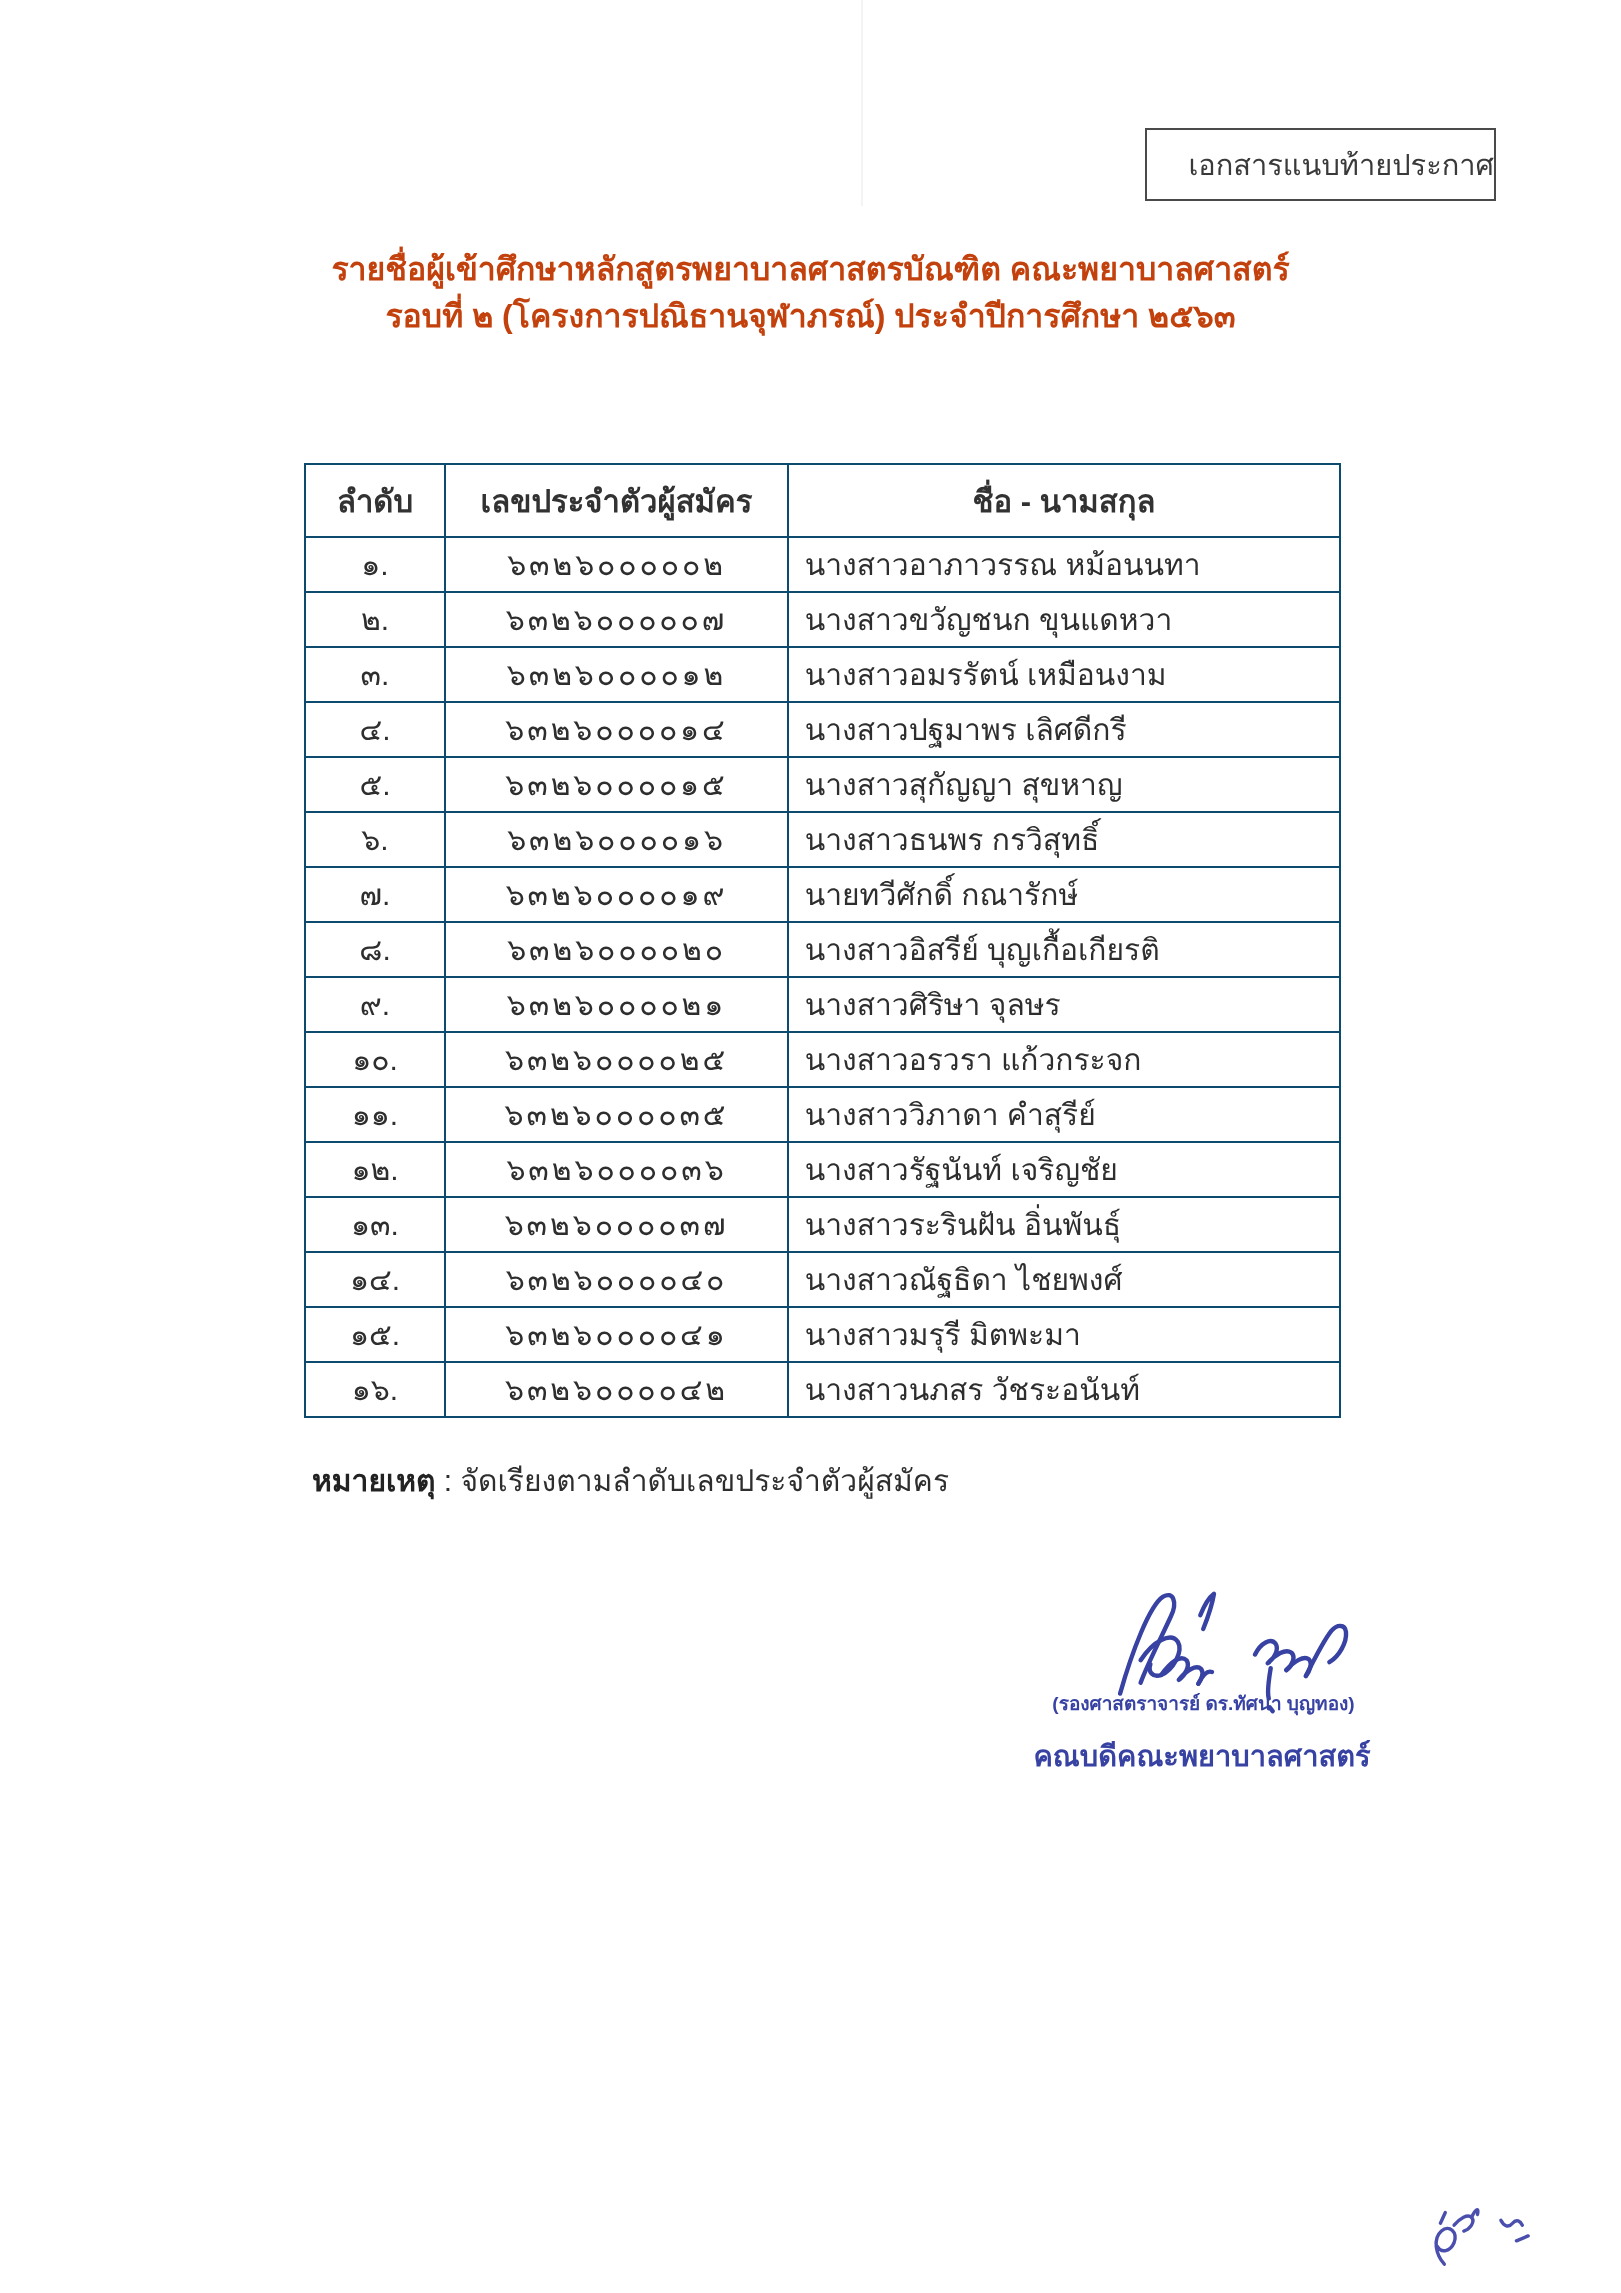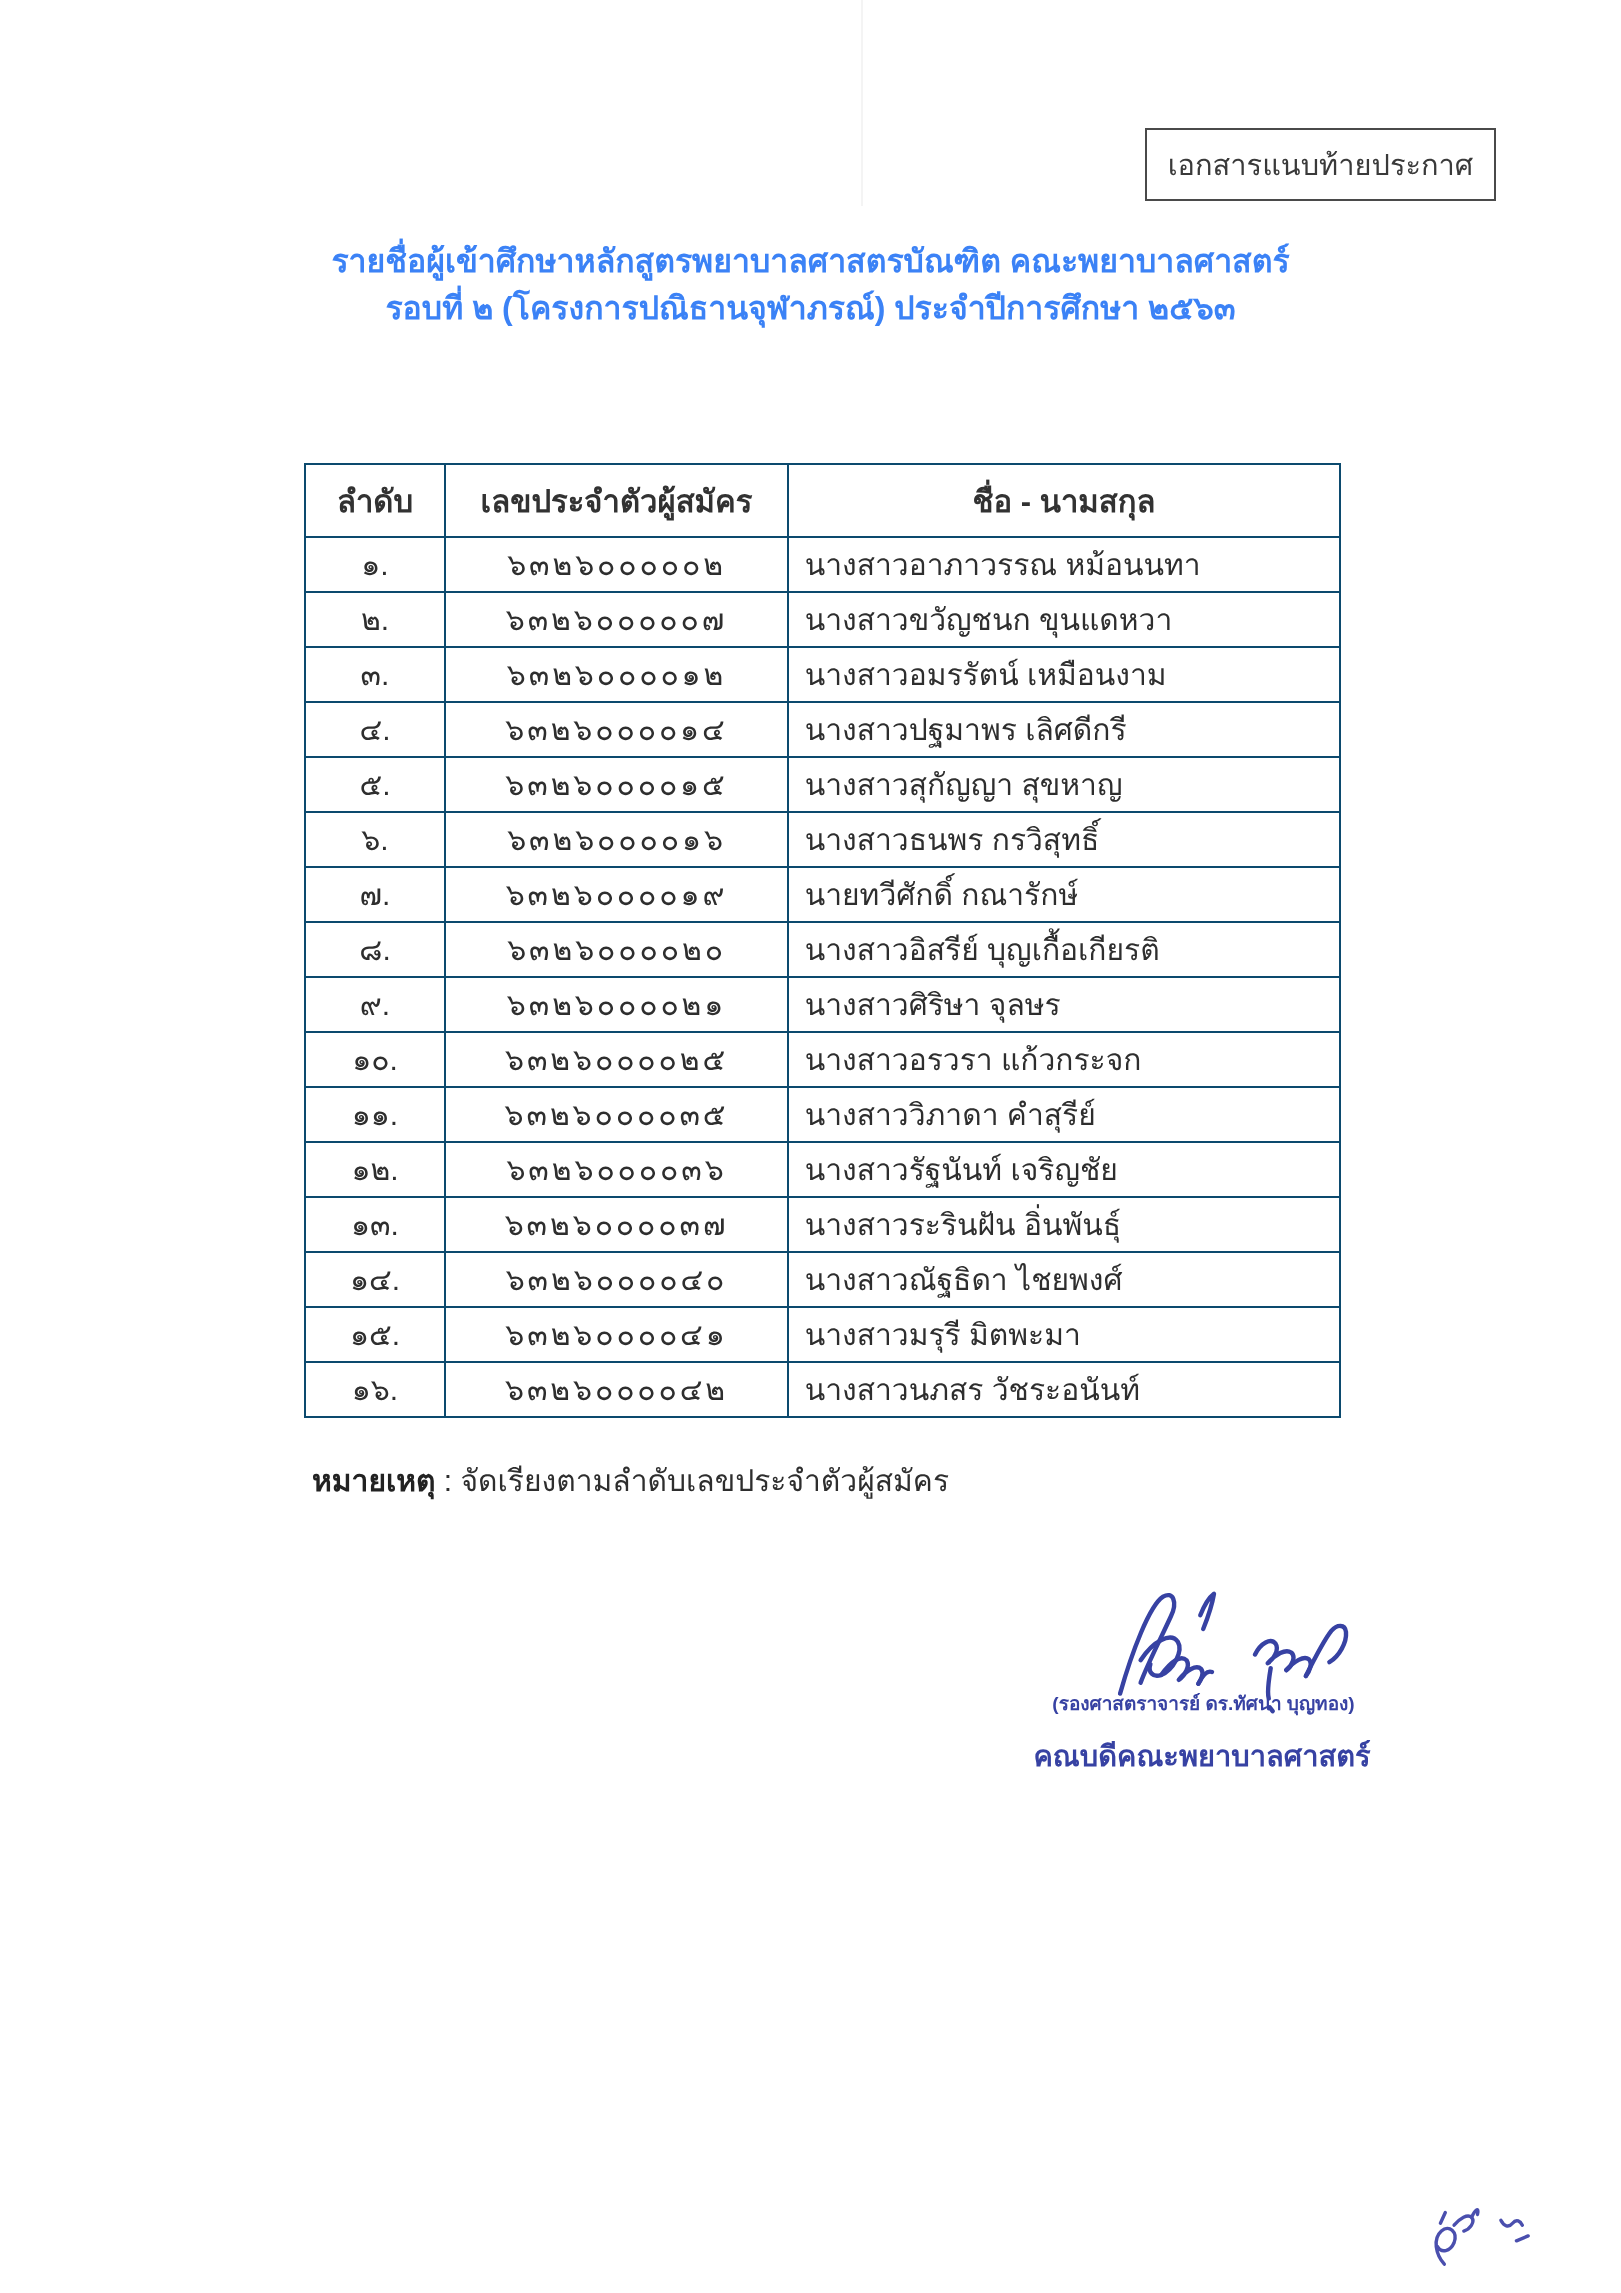--- a/index.html
+++ b/index.html
@@ -9,28 +9,28 @@
     margin:0 auto;
     background:#ffffff;
     font-family:"Liberation Sans","DejaVu Sans",sans-serif;
     color:#2d2d2d;
     overflow:hidden;
   }
   
   .attach-box{
     position:absolute;left:1145px;top:128px;width:351px;height:73px;
     border:2px solid #4a4a4a;
-    display:flex;align-items:center;justify-content:center;
+    display:flex;align-items:center;justify-content:flex-end;
     box-sizing:border-box;
   }
   .attach-box span{font-size:29px;color:#3a3a3a;}
   
   .title-block{
-    position:absolute;left:0;top:238px;width:100%;
-    text-align:center;font-weight:bold;color:#3b82f6;
+    position:absolute;left:0;top:246px;width:100%;
+    text-align:center;font-weight:bold;color:#c2410c;
     font-size:32px;line-height:47px;
   }
   
   .doc-table{
     position:absolute;left:304px;top:463px;width:1035px;
     border-collapse:collapse;table-layout:fixed;
     font-size:30px;color:#2e2e2e;
   }
   .doc-table th,.doc-table td{
     border:2px solid #0c4a6e;

